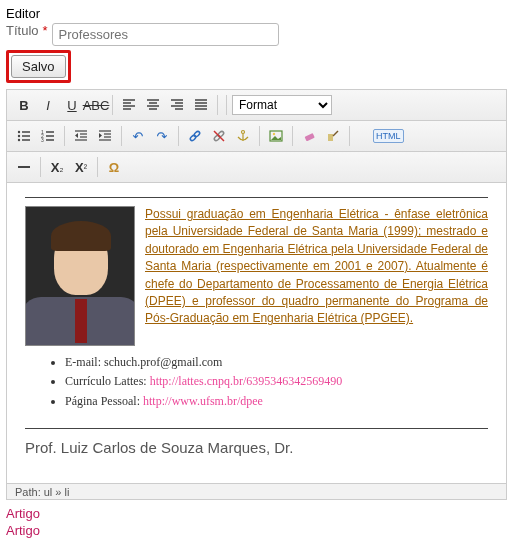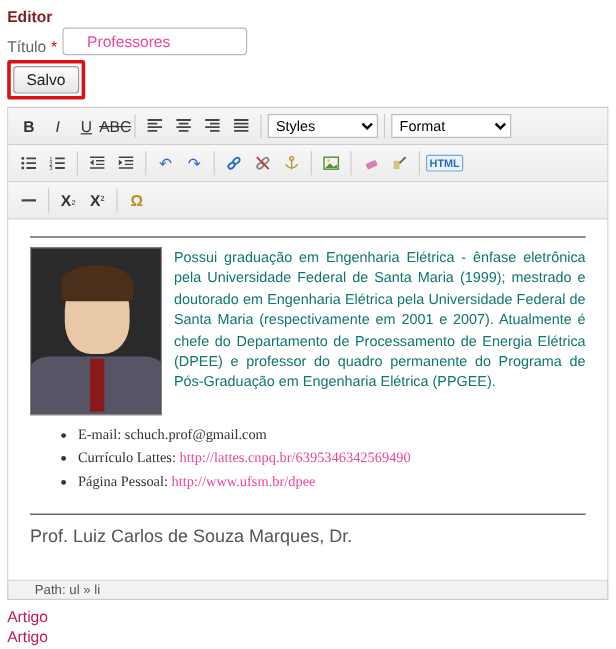--- a/index.html
+++ b/index.html
@@ -4,31 +4,31 @@
 <style>
   * { box-sizing: border-box; }
   body {
     font-family: Arial, sans-serif;
     font-size: 13px;
     margin: 0;
     padding: 6px;
     width: 513px;
     color: #333;
   }
-  .editor-label { color: #7f1d1d; font-size: 13px; margin-bottom: 2px; font-weight: bold; }
-  .title-row { display: flex; align-items: flex-end; gap: 4px; margin-bottom: 4px; }
+  .editor-label { color: #000000; font-size: 13px; margin-bottom: 2px; }
+  .title-row { display: flex; align-items: flex-start; gap: 4px; margin-bottom: 4px; }
   .title-label { color: #666; font-size: 13px; }
   .req { color: #c00; }
   .title-input {
     border: 1px solid #bbb;
     border-radius: 3px;
-    padding: 3px 20px;
-    font-size: 13px;
-    color: #ec4899;
-    width: 154px;
+    padding: 3px 6px;
+    font-size: 13px;
+    color: #737373;
+    width: 227px;
     background: #fff;
   }
   .btn-row { display: flex; gap: 24px; margin-bottom: 6px; align-items: flex-start; }
   .btn {
     font-family: Arial, sans-serif;
     font-size: 13px;
     padding: 3px 10px;
     border: 1px solid #999;
     border-radius: 3px;
     background: linear-gradient(#fdfdfd,#e6e6e6);
@@ -112,47 +112,47 @@
   }
   .avatar .shirt {
     position:absolute; width:120px; height:70px;
     background:#556; top:90px; left:-5px;
     border-radius:20px 20px 0 0;
   }
   .avatar .tie {
     position:absolute; width:12px; height:44px;
     background:#8a1a1a; top:92px; left:49px;
   }
-  .bio-text { text-align: justify; font-size: 12px; color:#0f766e; }
+  .bio-text { text-align: justify; font-size: 12px; color:#a16207;text-decoration:underline; }
   .info-list { margin: 8px 0 0 40px; padding: 0; }
   .info-list li { margin: 2px 0; font-size: 12px; color:#333;font-family:Liberation Serif, serif; }
   .info-list a { color: #ec4899; text-decoration: none; }
   .path-bar {
     border: 1px solid #ccc; border-top: none;
     background: #f2f2f2;
     font-size: 11px;
     color: #555;
-    padding: 2px 22px;
+    padding: 2px 8px;
     height: 16px;
   }
   .footer-links { margin-top: 6px; }
   .footer-links a {
     display: block;
     color: #be185d;
     font-size: 13px;
     text-decoration: none;
     margin: 2px 0;
     width: fit-content;
   }
   .sup { vertical-align: super; font-size: 10px; }
   .sub { vertical-align: sub; font-size: 10px; }
   .htmlbtn {
-    font-size: 9px; color: #2a6bbf; font-weight: bold;
+    font-size: 9px; color: #2a6bbf; font-weight: normal;
     border: 1px solid #7aa3d6; border-radius: 2px;
-    padding: 1px 2px; background: #eaf2fb;
+    padding: 1px 2px; background: #eaf2fb; margin-left: 18px;
   }
 </style>
 </head>
 <body>
 
 <div class="editor-label">Editor</div>
 
 <div class="title-row">
   <span class="title-label">Título</span>
   <span class="req">*</span>
@@ -215,23 +215,20 @@
       <svg width="14" height="14" viewBox="0 0 14 14">
           <g stroke="#444" stroke-width="1.5">
             <line x1="1" y1="2" x2="13" y2="2"></line>
             <line x1="1" y1="5" x2="13" y2="5"></line>
             <line x1="1" y1="8" x2="13" y2="8"></line>
             <line x1="1" y1="11" x2="13" y2="11"></line>
           </g>
         </svg>
     </button>
     <span class="sep"></span>
-    <select class="sel" style="width:92px">
-      <option>Styles</option>
-    </select>
     <span class="sep"></span>
     <select class="sel" style="width:100px">
       <option>Format</option>
     </select>
   </div>
 
   <div class="toolbar">
     <button class="tbtn">
       <svg width="14" height="14" viewBox="0 0 14 14">
           <g fill="#444">

